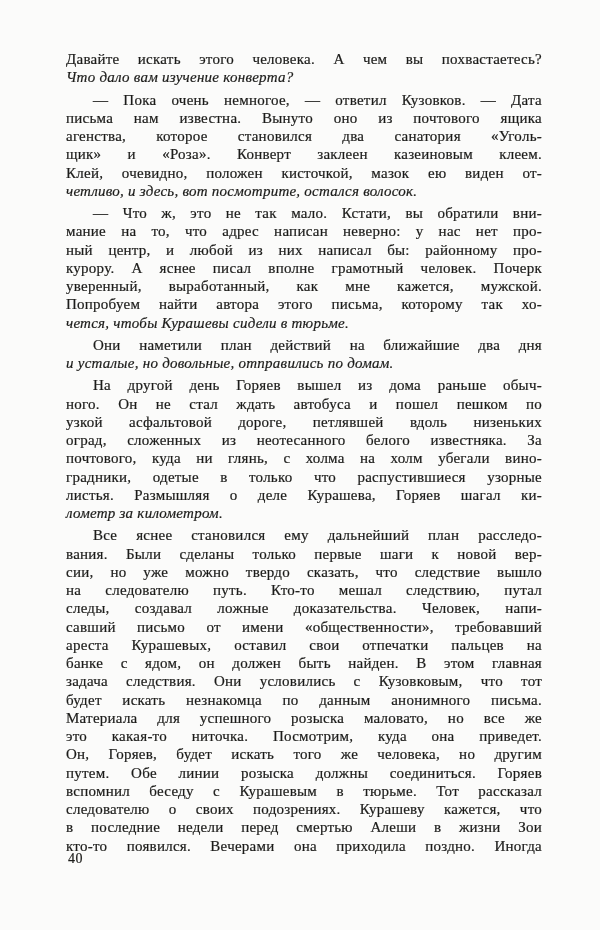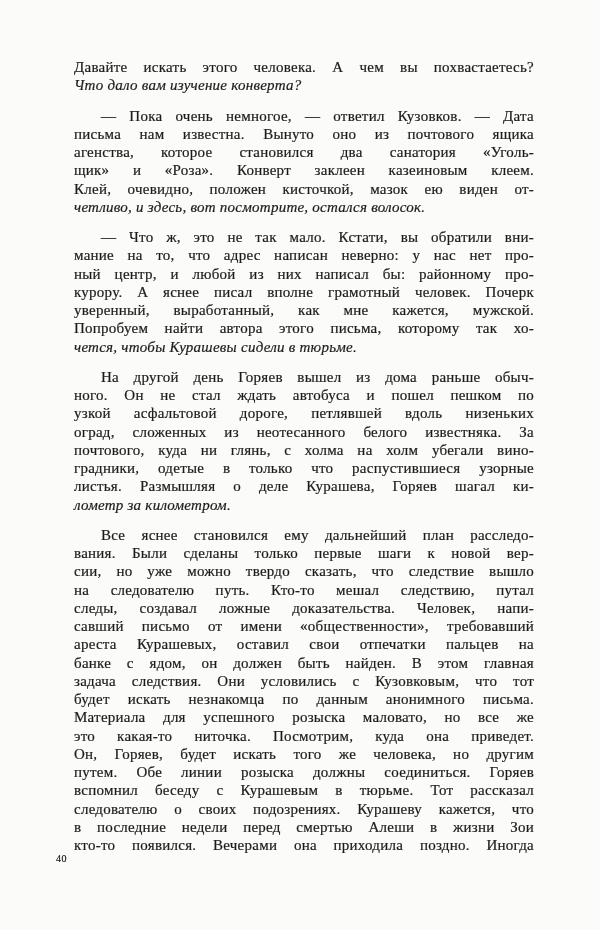--- a/index.html
+++ b/index.html
@@ -18,44 +18,44 @@
     color: #1c1c1a;
     -webkit-text-stroke: 0.2px currentColor;
   }
   .text-block {
     position: absolute;
     left: 62px;
     top: 46px;
     width: 484px;
   }
   p.para {
-    margin: 12px;
+    margin: 4px;
     padding: 0;
   }
   .line {
     display: block;
     font-size: 15px;
     line-height: 18.25px;
     letter-spacing: 0.25px;
     text-align: justify;
     text-align-last: justify;
     white-space: normal;
   }
   .line.last {
     text-align-last: left;
     font-style: italic;
   }
   .para.indent .line:first-child {
     text-indent: 27px;
   }
   .page-number {
     position: absolute;
-    left: 56px;
+    left: 68px;
     top: 850px;
-    font-size: 10px;
+    font-size: 14px;
     line-height: 18px;
     letter-spacing: 0.5px;
   }
 </style>
 </head>
 <body>
 
 <div class="page">
   <div class="text-block">
       <p class="para">
@@ -71,20 +71,24 @@
         <span class="line last">четливо, и здесь, вот посмотрите, остался волосок.</span>
       </p>
       <p class="para indent">
         <span class="line">— Что ж, это не так мало. Кстати, вы обратили вни-</span>
         <span class="line">мание на то, что адрес написан неверно: у нас нет про-</span>
         <span class="line">ный центр, и любой из них написал бы: районному про-</span>
         <span class="line">курору. А яснее писал вполне грамотный человек. Почерк</span>
         <span class="line">уверенный, выработанный, как мне кажется, мужской.</span>
         <span class="line">Попробуем найти автора этого письма, которому так хо-</span>
         <span class="line last">чется, чтобы Курашевы сидели в тюрьме.</span>
+      </p>
+      <p class="para indent">
+        <span class="line">Они наметили план действий на ближайшие два дня</span>
+        <span class="line last">и усталые, но довольные, отправились по домам.</span>
       </p>
       <p class="para indent">
         <span class="line">На другой день Горяев вышел из дома раньше обыч-</span>
         <span class="line">ного. Он не стал ждать автобуса и пошел пешком по</span>
         <span class="line">узкой асфальтовой дороге, петлявшей вдоль низеньких</span>
         <span class="line">оград, сложенных из неотесанного белого известняка. За</span>
         <span class="line">почтового, куда ни глянь, с холма на холм убегали вино-</span>
         <span class="line">градники, одетые в только что распустившиеся узорные</span>
         <span class="line">листья. Размышляя о деле Курашева, Горяев шагал ки-</span>
         <span class="line last">лометр за километром.</span>

